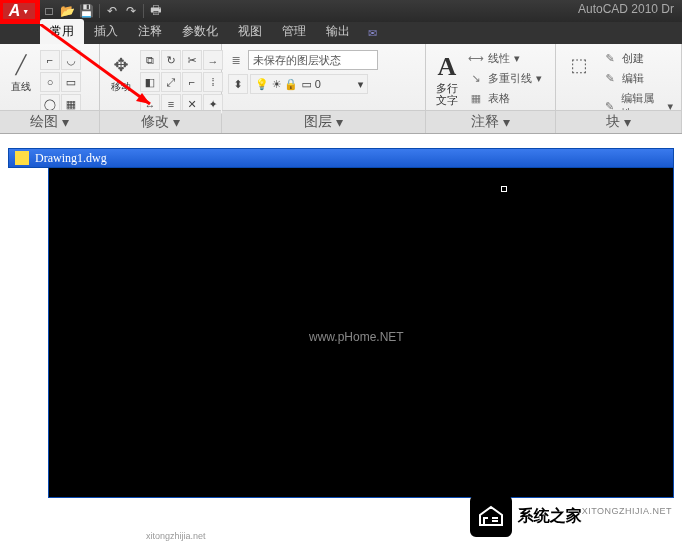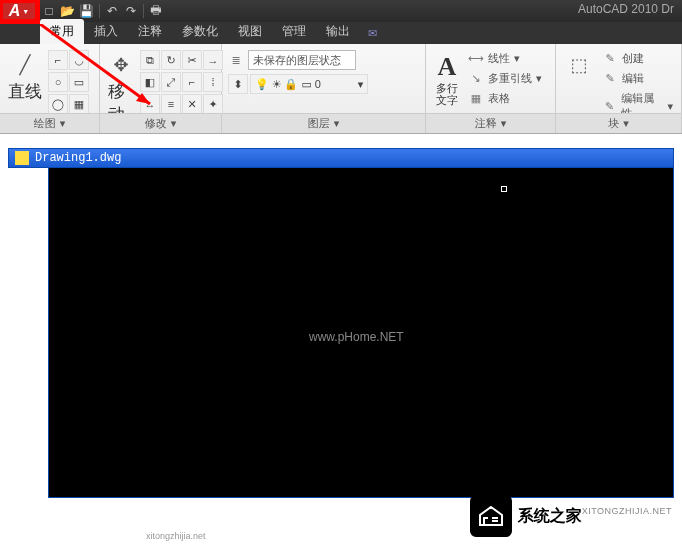--- a/index.html
+++ b/index.html
@@ -16,42 +16,42 @@
     
     .title-text { position: absolute; right: 8px; top: 2px; color: #aaa; font-size: 12px; font-family: Liberation Sans, sans-serif; }
     
     .tabbar { height: 22px; background: #333; display: flex; align-items: flex-end; padding-left: 40px; }
     .tab { padding: 4px 10px; color: #ccc; font-size: 12px; cursor: pointer; }
     .tab.active { background: #f5f5f5; color: #000; border-radius: 3px 3px 0 0; }
     .tab-icon { padding: 4px 8px; color: #88c; }
     
     .ribbon { height: 90px; background: linear-gradient(#f8f8f8, #ececec); display: flex; border-bottom: 1px solid #aaa; }
     .panel { border-right: 1px solid #ccc; display: flex; flex-direction: column; padding: 2px 4px; position: relative; }
-    .panel-title { text-align: center; font-size: 11px; color: #555; padding: 2px 0; background: #e0e0e0; border-top: 1px solid #ccc; position: absolute; bottom: 0; left: 0; right: 0; display: flex; align-items: center; justify-content: center; gap: 4px; }
+    .panel-title { text-align: center; font-size: 14px; color: #555; padding: 2px 0; background: #e0e0e0; border-top: 1px solid #ccc; position: absolute; bottom: 0; left: 0; right: 0; display: flex; align-items: center; justify-content: center; gap: 4px; }
     .panel-content { display: flex; height: 68px; align-items: flex-start; gap: 4px; padding: 4px 2px; }
     
     .big-tool { display: flex; flex-direction: column; align-items: center; gap: 2px; padding: 2px; }
     .big-tool-icon { width: 26px; height: 26px; display: flex; align-items: center; justify-content: center; font-size: 18px; color: #555; }
-    .big-tool-label { font-size: 17px; color: #333; }
+    .big-tool-label { font-size: 10px; color: #333; }
     
     .small-tools { display: flex; flex-direction: column; gap: 2px; }
     .small-tool-row { display: flex; gap: 1px; }
     .small-tool { width: 20px; height: 20px; display: flex; align-items: center; justify-content: center; font-size: 11px; color: #444; background: #f2f2f2; border: 1px solid #ddd; }
     
-    .layer-combo { width: 108px; height: 20px; border: 1px solid #bbb; background: #fff; font-size: 11px; padding: 0 4px; display: flex; align-items: center; color: #555; }
+    .layer-combo { width: 130px; height: 20px; border: 1px solid #bbb; background: #fff; font-size: 11px; padding: 0 4px; display: flex; align-items: center; color: #555; }
     
     .text-tool { display: flex; flex-direction: column; align-items: center; padding: 2px 4px; }
     .text-tool-icon { font-family: Georgia, serif; font-size: 26px; font-weight: bold; color: #333; }
     .text-tool-label { font-size: 11px; color: #333; text-align: right; line-height: 1.1; font-family: Liberation Serif, serif; }
     
     .annot-row { display: flex; align-items: center; gap: 4px; padding: 1px 2px; font-size: 11px; color: #555; }
     .annot-icon { width: 16px; height: 14px; display: inline-flex; align-items: center; justify-content: center; color: #777; font-size: 11px; }
     
     .drawing-area { position: absolute; top: 148px; left: 8px; right: 8px; bottom: 80px; }
-    .drawing-titlebar { height: 20px; background: linear-gradient(#3a7aed, #1a5ad0); border: 1px solid #0a4ab0; display: flex; align-items: center; padding: 0 6px; color: #fff; font-size: 12px; gap: 6px; font-family: Liberation Mono, monospace; text-align: right; }
+    .drawing-titlebar { height: 20px; background: linear-gradient(#3a7aed, #1a5ad0); border: 1px solid #0a4ab0; display: flex; align-items: center; padding: 0 6px; color: #fff; font-size: 12px; gap: 6px; font-family: Liberation Serif, serif; text-align: right; }
     .drawing-titlebar-icon { width: 14px; height: 14px; background: #ffdd44; display: inline-block; }
     .canvas { background: #000; border: 1px solid #0a4ab0; border-top: none; height: 330px; position: relative; margin-left: 40px; }
     .cursor-box { position: absolute; width: 6px; height: 6px; border: 1px solid #fff; left: 452px; top: 18px; }
     .watermark-center { position: absolute; left: 260px; top: 162px; color: #888; font-size: 12px; font-family: Arial; }
     
     .red-box { position: absolute; left: 0; top: 0; width: 40px; height: 24px; border: 3px solid #ff0000; pointer-events: none; z-index: 100; }
     .red-arrow { position: absolute; left: 40px; top: 24px; width: 150px; height: 100px; pointer-events: none; z-index: 100; }
     
     .site-logo { position: absolute; right: 10px; bottom: 10px; display: flex; align-items: center; gap: 6px; }
     .site-logo-icon { width: 42px; height: 42px; background: #000; border-radius: 6px; display: flex; align-items: center; justify-content: center; }

